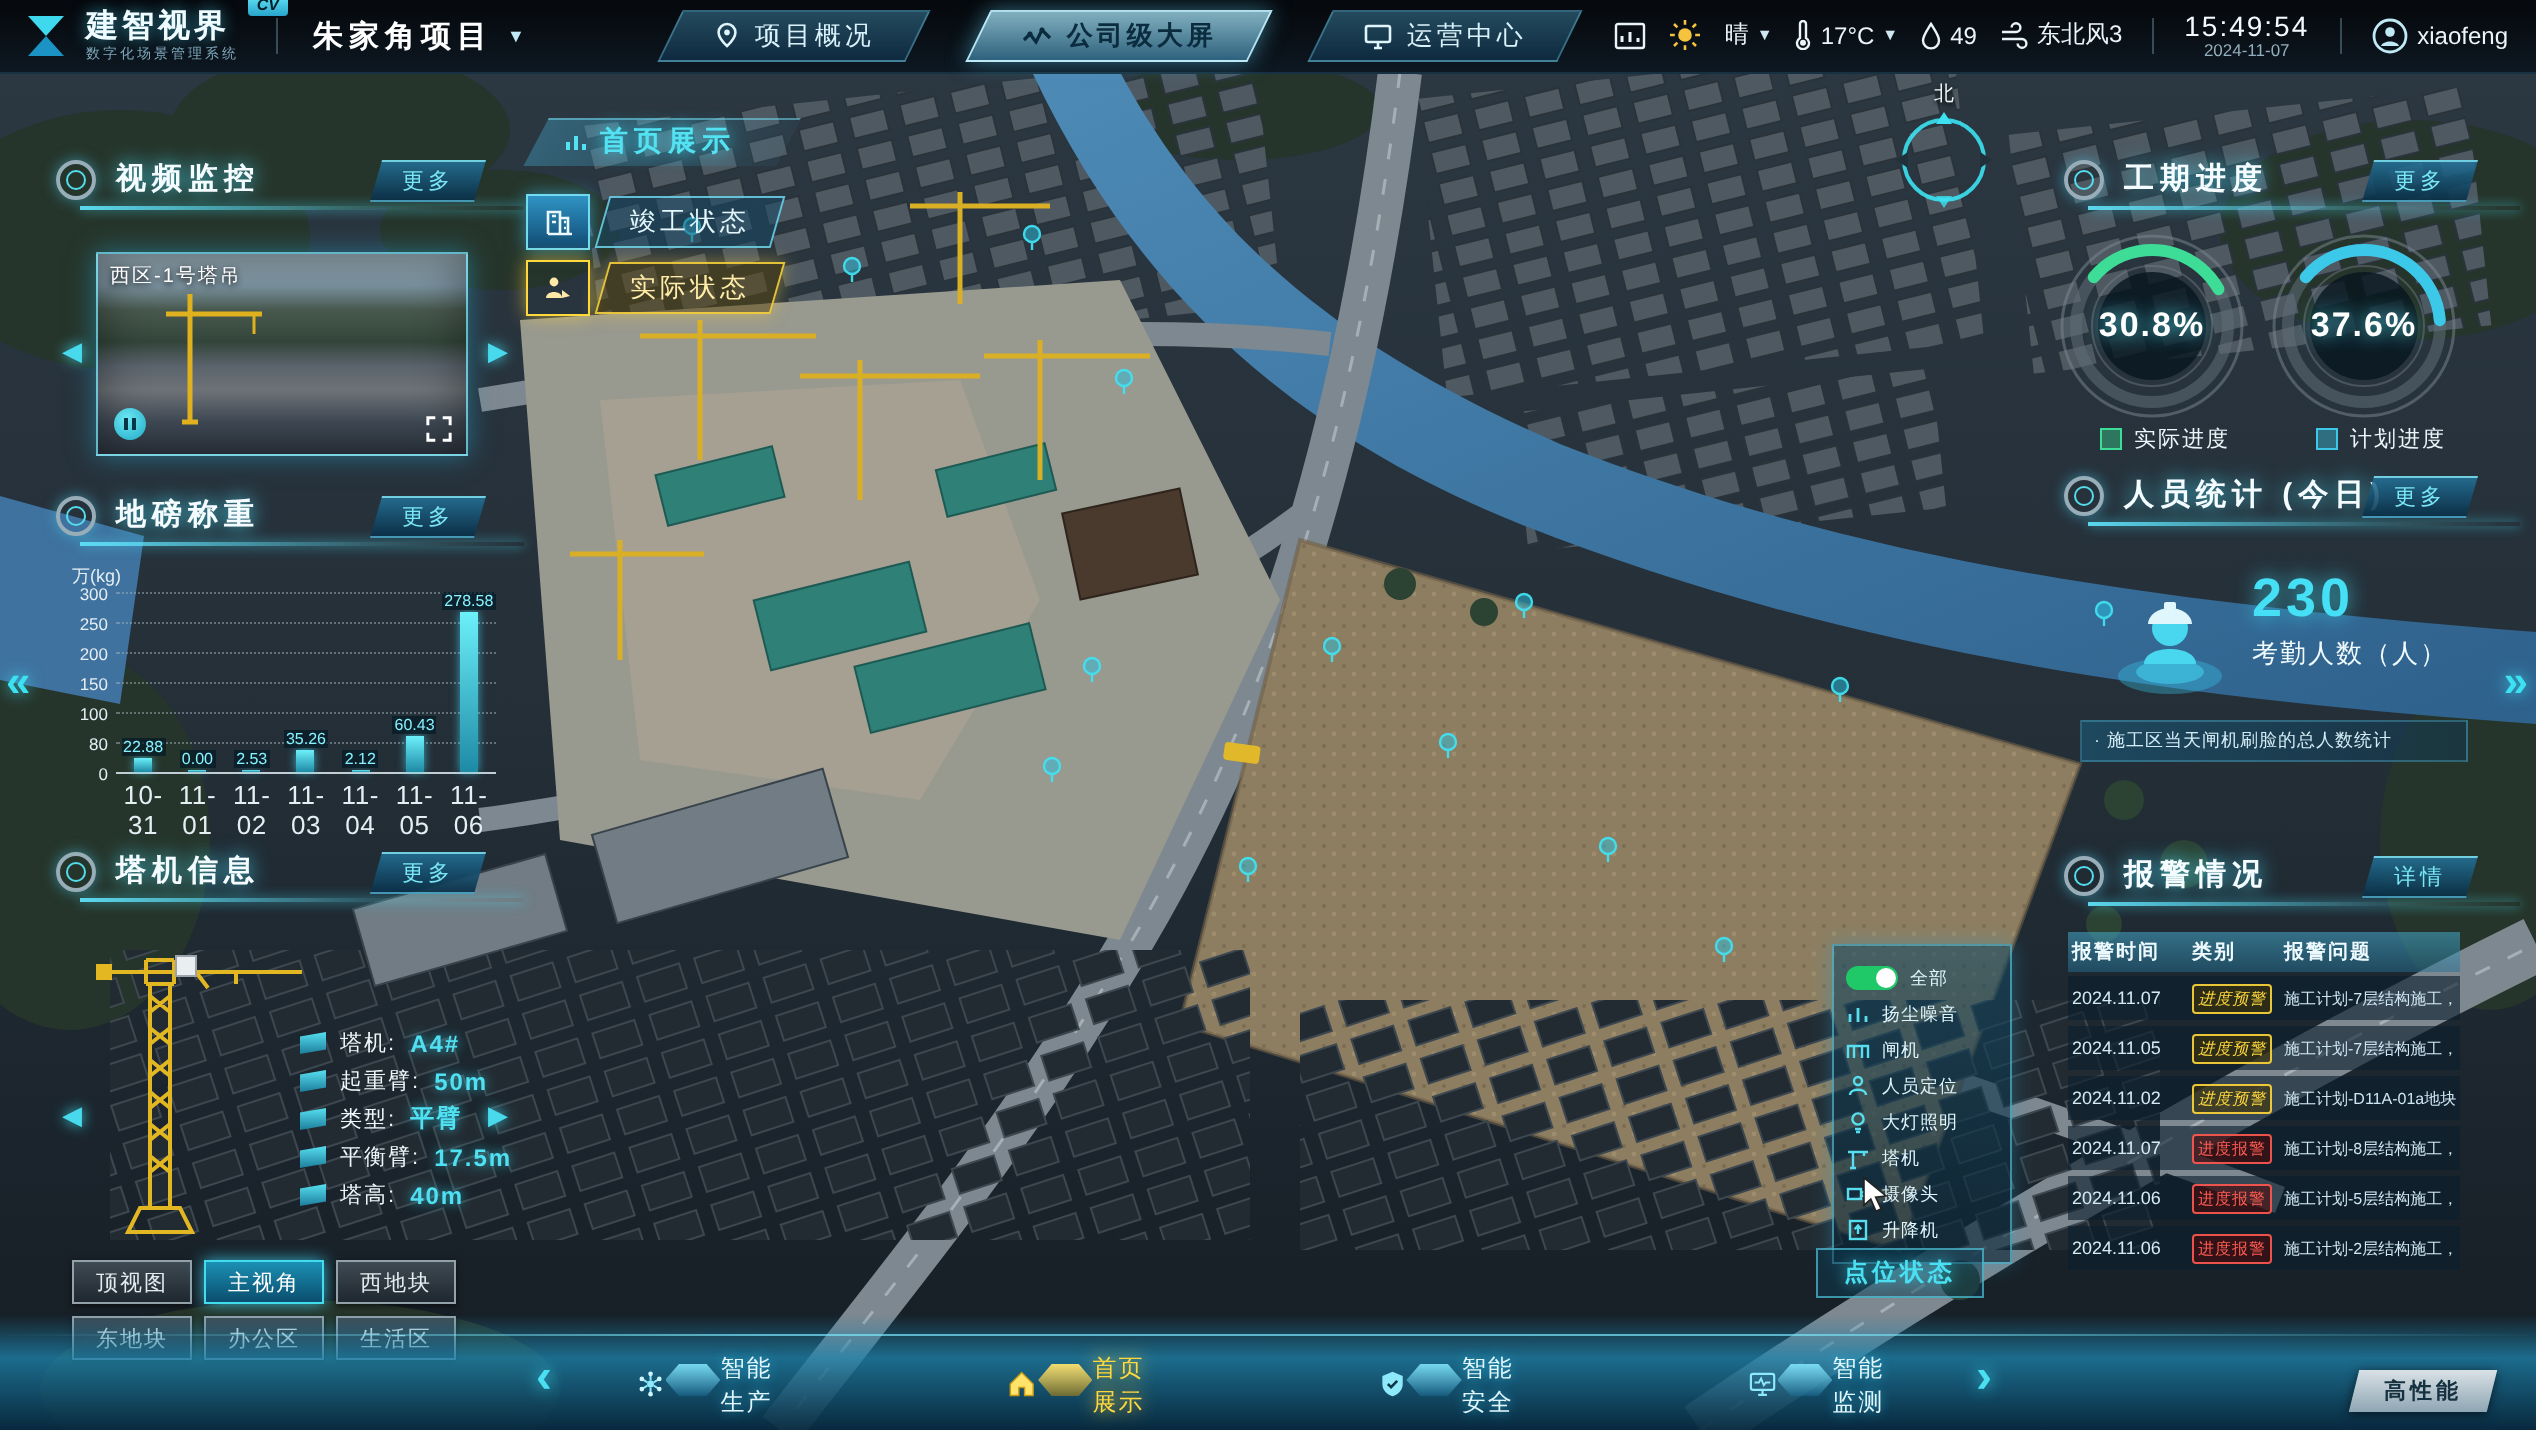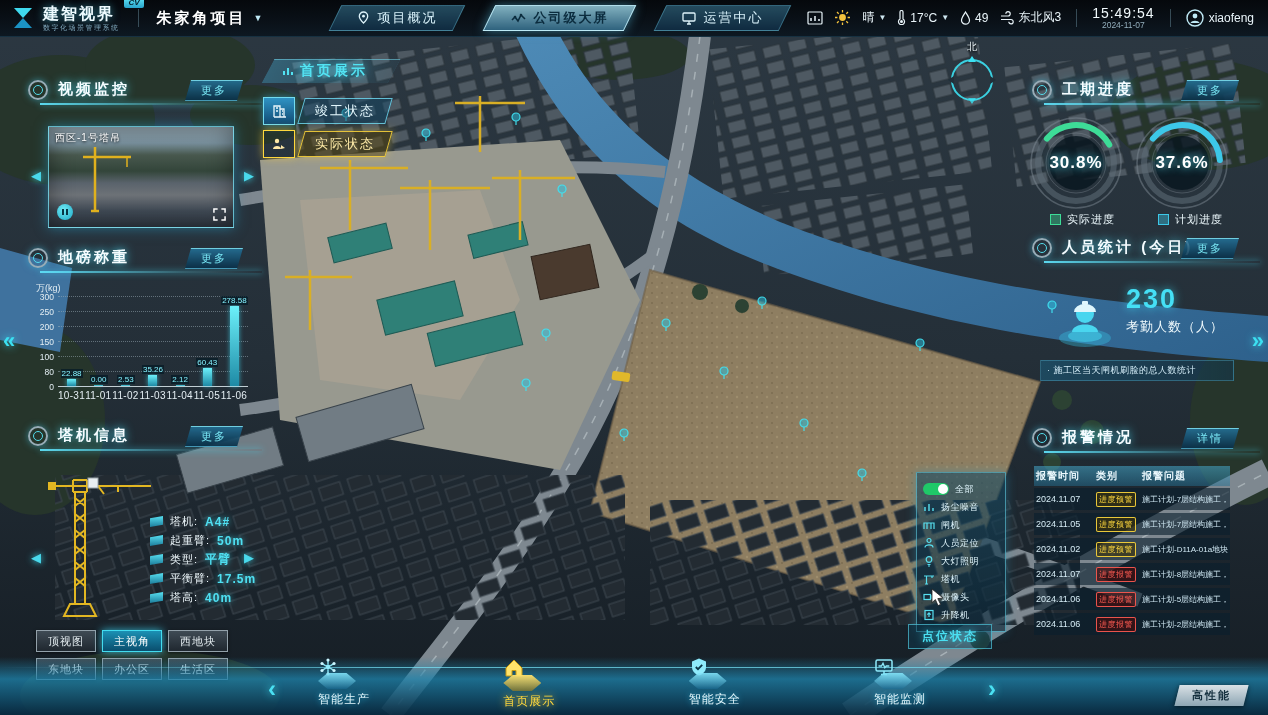--- a/index.html
+++ b/index.html
@@ -79,21 +79,21 @@
   .wb-chart{position:absolute;left:34px;top:282px;width:214px;height:122px;z-index:20;}
   .wb-ylabel{position:absolute;left:2px;top:0;font-size:9px;color:#e4eef3;}
   .wb-plot{position:absolute;left:24px;right:0;top:14px;height:90px;border-bottom:1px solid #c2ced4;}
   .wb-grid{position:absolute;left:0;right:0;height:0;border-top:1px dotted rgba(160,178,188,.5);}
   .wb-ticks span{position:absolute;right:calc(100% + 4px);font-size:8.5px;color:#e4eef3;transform:translateY(-4px);}
   .wb-bars{position:absolute;inset:0;display:flex;}
   .wb-slot{flex:1;display:flex;flex-direction:column;align-items:center;justify-content:flex-end;position:relative;}
   .wb-bar{width:9px;background:linear-gradient(180deg,#6cf0fa,#1e8aa5);box-shadow:0 0 5px rgba(70,220,245,.7);}
   .wb-val{font-size:8px;color:#86f3ff;background:rgba(4,26,38,.72);padding:0 1px;margin-bottom:1px;white-space:nowrap;z-index:2;}
   .wb-x{position:absolute;left:24px;right:0;top:108px;display:flex;}
-  .wb-x span{flex:1;font-size:10px;color:#e4eef3;letter-spacing:.3px;}
+  .wb-x span{flex:1;text-align:center;font-size:13px;color:#e4eef3;letter-spacing:.3px;}
 
   
   .crane-fields{position:absolute;left:150px;top:512px;z-index:20;}
   .cf-row{display:flex;align-items:center;gap:7px;height:19px;}
   .cf-label{font-size:11px;color:#eef8fc;letter-spacing:1px;}
   .cf-value{font-size:12px;color:#4fe0f2;font-weight:bold;letter-spacing:1px;text-shadow:0 0 6px rgba(60,220,240,.8);}
   .cf-ico{width:13px;height:11px;background:linear-gradient(180deg,#57dff0,#1d7e9c);clip-path:polygon(0 20%,100% 0,100% 80%,0 100%);box-shadow:0 0 4px rgba(60,220,240,.8);}
 
   
   .viewbar{position:absolute;left:36px;top:630px;width:200px;display:flex;flex-wrap:wrap;gap:6px;z-index:20;}
@@ -123,21 +123,21 @@
   
   .alarm-head{position:absolute;left:1034px;top:466px;width:192px;z-index:20;
     display:grid;grid-template-columns:60px 46px 1fr;align-items:center;
     background:linear-gradient(180deg,rgba(70,170,205,.55),rgba(35,110,145,.5));
     color:#ecf9fe;font-size:10px;font-weight:bold;padding:3px 2px;letter-spacing:1px;}
   .alarm-row{position:absolute;left:1034px;width:192px;z-index:20;cursor:pointer;
     display:grid;grid-template-columns:60px 46px 1fr;align-items:center;
     background:rgba(9,30,45,.62);padding:3px 2px;min-height:16px;}
   .a-time{font-size:9px;color:#d6ecf5;}
   .badge{font-size:8px;padding:1px 2px;border-radius:2px;justify-self:start;letter-spacing:.5px;white-space:nowrap;}
-  .badge.warning{color:#ffd83d;border:1px solid rgba(255,216,61,.9);background:rgba(70,55,5,.55);}
+  .badge.warning{color:#ffd83d;border:1px solid rgba(255,216,61,.9);background:rgba(70,55,5,.55);font-style:italic;}
   .badge.alarm{color:#ff5b52;border:1px solid rgba(255,91,82,.9);background:rgba(80,10,8,.55);}
   .a-issue{font-size:8px;color:#cfe7f2;white-space:nowrap;overflow:hidden;}
 
   
   .legend{position:absolute;left:916px;top:472px;width:76px;z-index:25;padding:7px 6px;
     background:linear-gradient(180deg,rgba(22,75,100,.6),rgba(10,38,55,.65));
     border:1px solid rgba(105,220,242,.55);box-shadow:0 0 10px rgba(40,160,200,.4);}
   .lg-row{display:flex;align-items:center;gap:6px;height:18px;cursor:pointer;}
   .lg-label{font-size:9px;color:#dff4fb;letter-spacing:.5px;white-space:nowrap;}
   .toggle{width:26px;height:12px;border-radius:7px;background:#1fc968;position:relative;flex:0 0 auto;cursor:pointer;}
@@ -166,21 +166,21 @@
   
   .edge-arrow{position:absolute;z-index:30;color:#3ce1f2;font-size:22px;font-weight:bold;cursor:pointer;
     text-shadow:0 0 8px rgba(60,225,245,.95);line-height:1;}
 
   
   .bottombar{position:absolute;left:0;right:0;bottom:0;height:58px;z-index:40;
     background:linear-gradient(180deg,rgba(14,80,112,0) 0%,rgba(30,130,170,.78) 38%,rgba(8,42,64,.95) 100%);}
   .bottombar::before{content:"";position:absolute;top:10px;left:0;right:0;height:1px;
     background:linear-gradient(90deg,transparent,rgba(120,230,250,.7) 30%,rgba(120,230,250,.7) 70%,transparent);}
   .nav{position:absolute;left:318px;bottom:5px;width:636px;display:flex;justify-content:space-between;z-index:41;}
-  .nav-item{display:flex;flex-direction:column;cursor:pointer;width:80px;}
+  .nav-item{display:flex;flex-direction:row;align-items:center;cursor:pointer;width:80px;}
   .hex{width:38px;height:16px;margin-top:-4px;
     clip-path:polygon(25% 0,75% 0,100% 50%,75% 100%,25% 100%,0 50%);
     background:linear-gradient(180deg,rgba(130,228,250,.9),rgba(25,105,145,.55));}
   .nav-item.active .hex{background:linear-gradient(180deg,rgba(255,226,110,.95),rgba(170,130,20,.6));}
   .nav-label{font-size:12px;color:#e2f6fc;letter-spacing:1px;margin-top:2px;text-shadow:0 0 6px rgba(40,180,220,.85);}
   .nav-item.active .nav-label{color:#ffd83d;text-shadow:0 0 9px rgba(255,214,60,.95);}
   .nav-chev{position:absolute;bottom:14px;z-index:41;color:#4ae0f2;font-size:24px;font-weight:bold;cursor:pointer;text-shadow:0 0 8px rgba(60,225,245,.95);line-height:1;}
   .perf-btn{position:absolute;right:22px;bottom:9px;z-index:42;cursor:pointer;
     background:linear-gradient(180deg,#d9e1e6,#8ea6b3);color:#16313f;font-size:11px;font-weight:bold;
     letter-spacing:2px;padding:3px 15px;transform:skewX(-14deg);box-shadow:0 1px 5px rgba(0,0,0,.6);}

